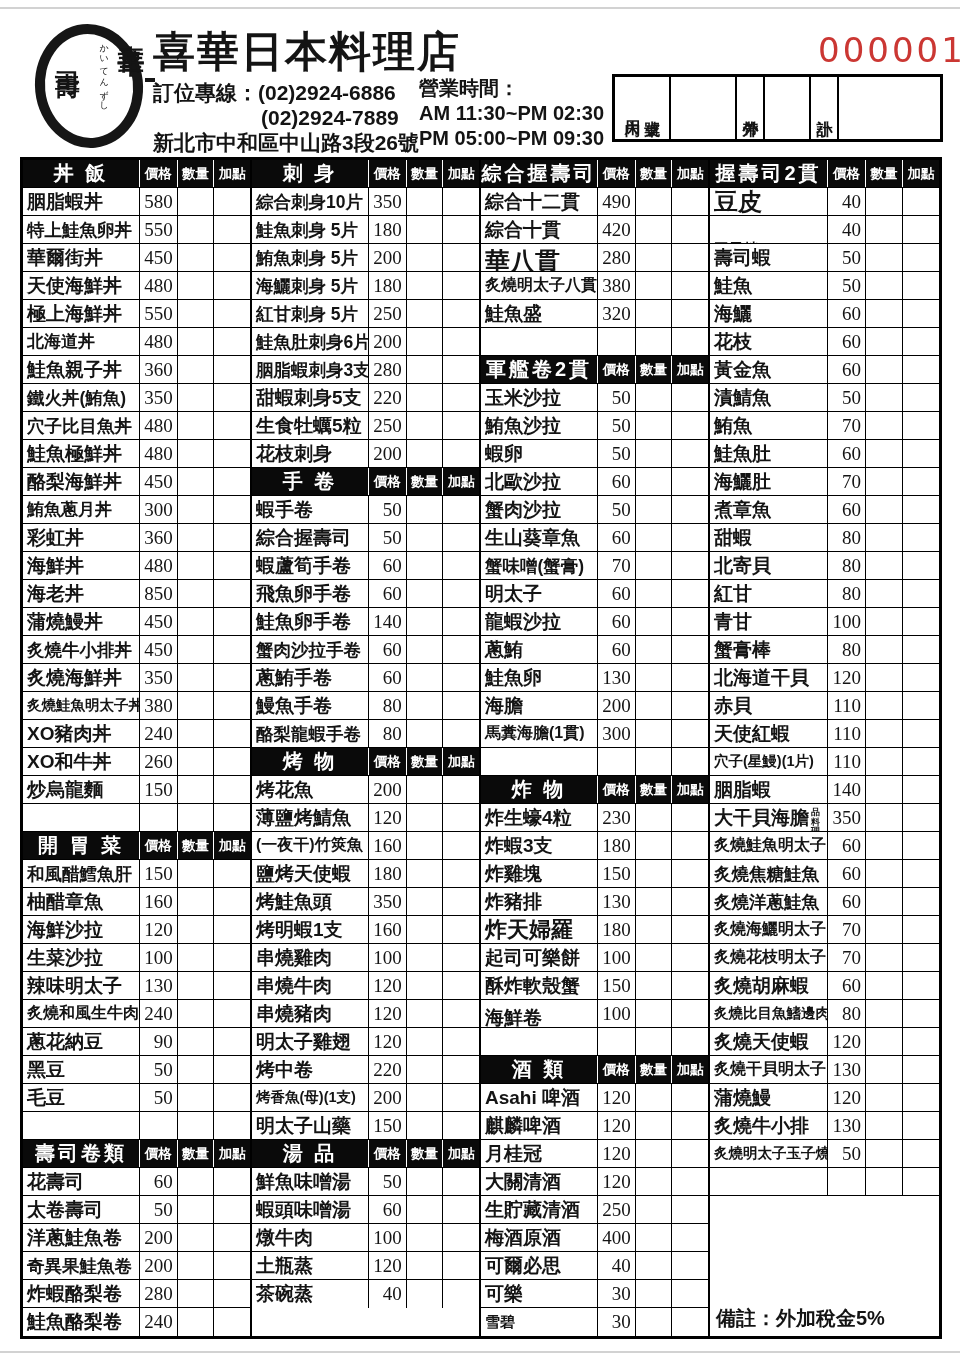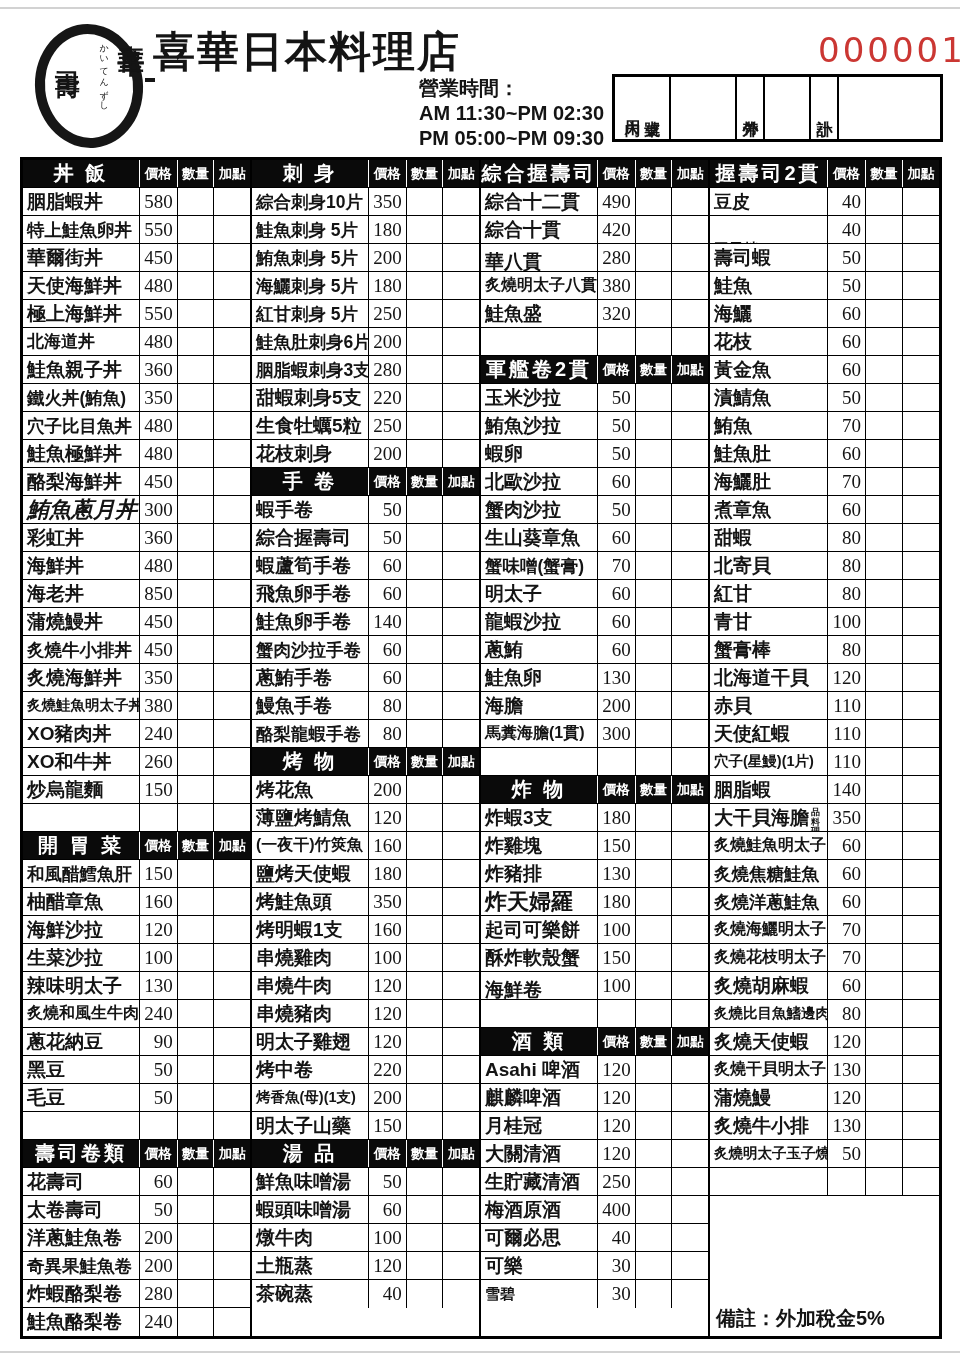--- a/index.html
+++ b/index.html
@@ -60,20 +60,25 @@
 
 <div class="hdr">
   <div class="logo">
     <div class="logo-ring"></div>
     <div class="logo-kika">喜華</div>
     <div class="logo-kana">かいてんずし</div>
     <div class="logo-sushi">壽司</div>
     <div class="logo-edo">江戸前</div>
   </div>
   <div class="rname">喜華日本料理店</div>
+  <div class="contact">
+    <div>訂位專線：(02)2924-6886</div>
+    <div class="ind">(02)2924-7889</div>
+    <div>新北市中和區中山路3段26號</div>
+  </div>
   <div class="hours">
     <div>營業時間：</div>
     <div>AM 11:30~PM 02:30</div>
     <div>PM 05:00~PM 09:30</div>
   </div>
   <div class="order-no" style="color: rgb(203, 55, 51);">000001</div>
   <div class="sbox">
     <div class="scell" style="width:56px">
       <span class="vtxt">內用</span>
       <span class="vtxt">桌號</span>
@@ -181,21 +186,21 @@
       <div class="row">
         <div class="c n">
           <span style="font-size: 19px;">酪梨海鮮丼</span>
         </div>
         <div class="c p">450</div>
         <div class="c q"></div>
         <div class="c a"></div>
       </div>
       <div class="row">
         <div class="c n">
-          <span style="font-size: 22px; font-style: italic;">鮪魚蔥月丼</span>
+          <span style="font-size: 17px;">鮪魚蔥月丼</span>
         </div>
         <div class="c p">300</div>
         <div class="c q"></div>
         <div class="c a"></div>
       </div>
       <div class="row">
         <div class="c n">
           <span style="font-size: 19px;">彩虹丼</span>
         </div>
         <div class="c p">360</div>
@@ -759,21 +764,21 @@
       <div class="row">
         <div class="c n">
           <span style="font-size: 19px;">綜合十貫</span>
         </div>
         <div class="c p">420</div>
         <div class="c q"></div>
         <div class="c a"></div>
       </div>
       <div class="row">
         <div class="c n">
-          <span style="font-size: 19px; margin-top: 8px;">華八貫</span>
+          <span style="font-size: 25px; margin-top: 8px;">華八貫</span>
         </div>
         <div class="c p">280</div>
         <div class="c q"></div>
         <div class="c a"></div>
       </div>
       <div class="row">
         <div class="c n">
           <span style="font-size: 16px;">炙燒明太子八貫</span>
         </div>
         <div class="c p">380</div>
@@ -908,20 +913,28 @@
         <div class="c n"></div>
         <div class="c p"></div>
         <div class="c q"></div>
         <div class="c a"></div>
       </div>
       <div class="row sec">
         <div class="c n">炸 物</div>
         <div class="c p">價格</div>
         <div class="c q">數量</div>
         <div class="c a">加點</div>
+      </div>
+      <div class="row">
+        <div class="c n">
+          <span style="font-size: 19px;">炸生蠔4粒</span>
+        </div>
+        <div class="c p">230</div>
+        <div class="c q"></div>
+        <div class="c a"></div>
       </div>
       <div class="row">
         <div class="c n">
           <span style="font-size: 19px;">炸蝦3支</span>
         </div>
         <div class="c p">180</div>
         <div class="c q"></div>
         <div class="c a"></div>
       </div>
       <div class="row">
@@ -1059,21 +1072,21 @@
     </div>
   <div class="mcol">
       <div class="row sec">
         <div class="c n">握壽司2貫</div>
         <div class="c p">價格</div>
         <div class="c q">數量</div>
         <div class="c a">加點</div>
       </div>
       <div class="row">
         <div class="c n">
-          <span style="font-size: 18px;">豆皮</span>
+          <span style="font-size: 24px;">豆皮</span>
         </div>
         <div class="c p">40</div>
         <div class="c q"></div>
         <div class="c a"></div>
       </div>
       <div class="row">
         <div class="c n">
           <span style="font-size: 15px; margin-top: 40px;">玉子燒</span>
         </div>
         <div class="c p">40</div>

